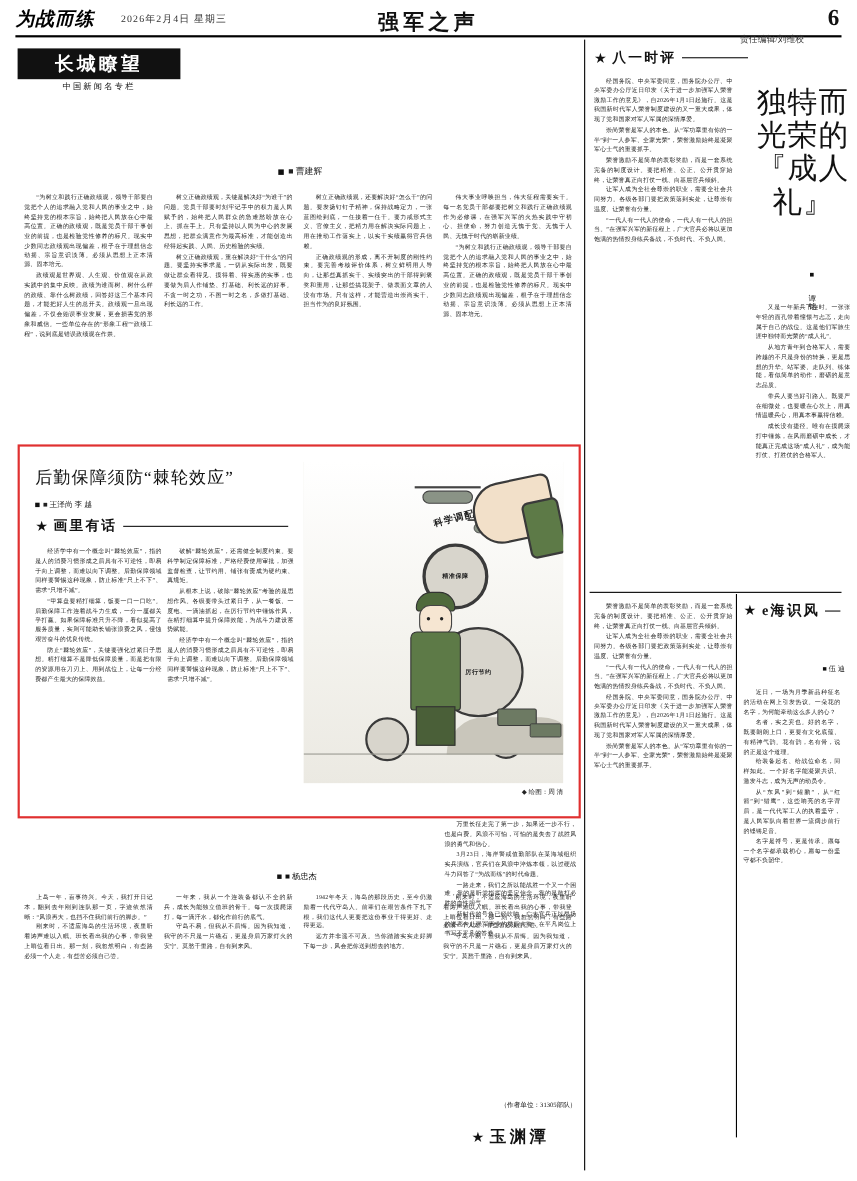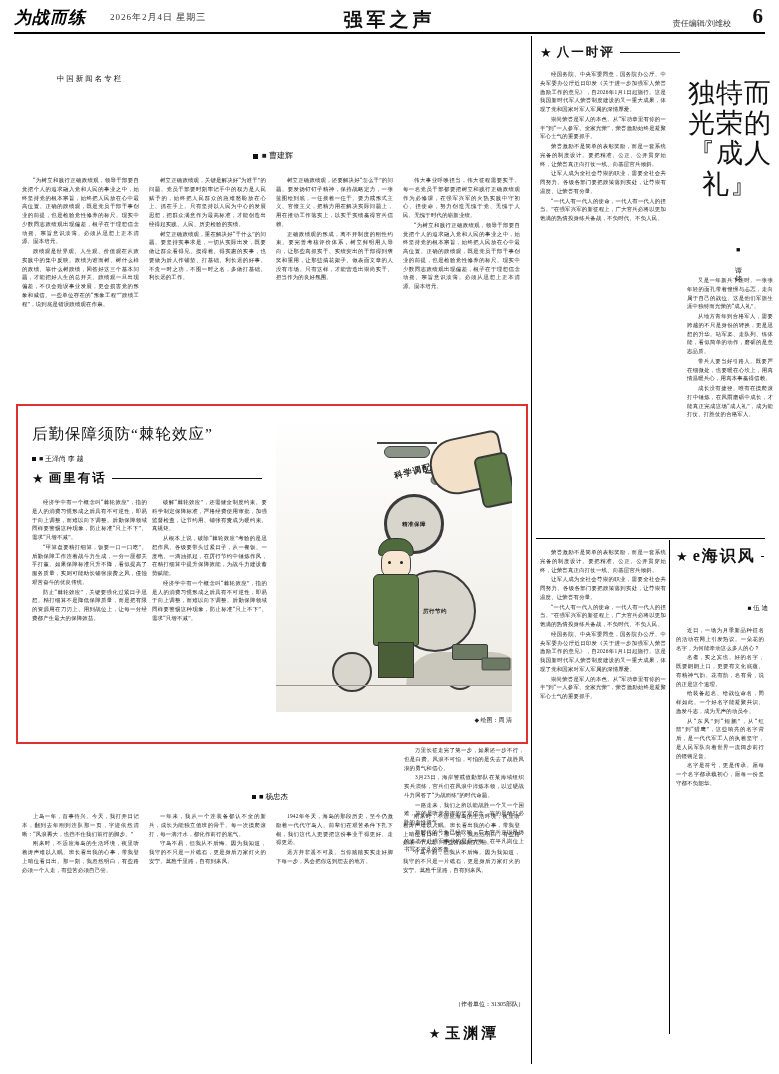--- a/index.html
+++ b/index.html
@@ -4,21 +4,21 @@
 <style>
   html,body{margin:0;padding:0;background:#fff;}
   body{width:779px;height:1074px;font-family:"Liberation Serif","DejaVu Serif",serif;color:#111;position:relative;overflow:hidden;}
   .page{position:relative;width:779px;height:1074px;background:#fff;}
 
   
   .masthead{position:absolute;left:14px;top:6px;width:751px;height:26px;border-bottom:2px solid #000;}
   .mast-logo{position:absolute;left:0;top:0;font-family:"Liberation Serif",serif;font-weight:bold;font-size:17px;letter-spacing:1px;font-style:italic;color:#000;}
   .mast-date{position:absolute;left:96px;top:5px;font-size:9px;color:#333;letter-spacing:1px;}
   .mast-title{position:absolute;left:0;right:0;top:1px;text-align:center;font-size:19px;font-weight:bold;letter-spacing:4px;}
-  .mast-editor{position:absolute;right:34px;top:12px;font-size:8px;color:#333;font-family:Liberation Serif, serif;}
+  .mast-editor{position:absolute;right:34px;top:24px;font-size:8px;color:#333;font-family:Liberation Serif, serif;}
   .mast-pageno{position:absolute;right:2px;top:-2px;font-size:21px;font-weight:bold;}
 
   
   .col-text{font-size:5.4px;line-height:1.62;text-align:justify;color:#1a1a1a;letter-spacing:0.2px;}
   .col-text p{margin:0 0 1px 0;text-indent:11px;}
 
   .vline{position:absolute;width:1px;background:#000;}
   .hline{position:absolute;height:1px;background:#000;}
   .badge-changcheng{position:absolute;left:16px;top:44px;width:148px;height:28px;background:#111;color:#fff;display:flex;align-items:center;justify-content:center;font-size:17px;font-weight:bold;letter-spacing:3px;}
   .badge-sub{position:absolute;left:16px;top:74px;width:148px;text-align:center;font-size:7.5px;letter-spacing:2px;color:#111;}
@@ -101,20 +101,21 @@
     <div class="mast-date">2026年2月4日  星期三</div>
     <div class="mast-title">强军之声</div>
     <div class="mast-editor">责任编辑/刘维校</div>
     <div class="mast-pageno">6</div>
   </div>
 
   <div class="vline" style="left:531px;top:36px;height:1028px;"></div>
   <div class="vline" style="left:669px;top:540px;height:494px;"></div>
   <div class="hline" style="left:536px;top:538px;width:229px;"></div>
 
+  <div class="badge-changcheng">长城瞭望</div>
   <div class="badge-sub">中国新闻名专栏</div>
 
   <div class="byline1"><span class="sq"></span><span>■ 曹建辉</span></div>
 
   <div class="art1-cols">
     <div class="c col-text">
         <p>“为树立和践行正确政绩观，领导干部要自觉把个人的追求融入党和人民的事业之中，始终坚持党的根本宗旨，始终把人民放在心中最高位置。正确的政绩观，既是党员干部干事创业的前提，也是检验党性修养的标尺。现实中少数同志政绩观出现偏差，根子在于理想信念动摇、宗旨意识淡薄。必须从思想上正本清源、固本培元。</p>
         <p>政绩观是世界观、人生观、价值观在从政实践中的集中反映。政绩为谁而树、树什么样的政绩、靠什么树政绩，回答好这三个基本问题，才能把好人生的总开关。政绩观一旦出现偏差，不仅会贻误事业发展，更会损害党的形象和威信。一些单位存在的“形象工程”“政绩工程”，说到底是错误政绩观在作祟。</p>
       </div>
     <div class="c col-text">
@@ -249,21 +250,21 @@
   <div class="vhead-author">■ 谭 铭</div>
   <div class="right-body col-text">
     <p>又是一年新兵下连时。一张张年轻的面孔带着憧憬与忐忑，走向属于自己的战位。这是他们军旅生涯中独特而光荣的“成人礼”。</p>
     <p>从地方青年到合格军人，需要跨越的不只是身份的转换，更是思想的升华。站军姿、走队列、练体能，看似简单的动作，磨砺的是意志品质。</p>
     <p>带兵人要当好引路人。既要严在细微处，也要暖在心坎上，用真情温暖兵心，用真本事赢得信赖。</p>
     <p>成长没有捷径。唯有在摸爬滚打中锤炼，在风雨磨砺中成长，才能真正完成这场“成人礼”，成为能打仗、打胜仗的合格军人。</p>
   </div>
 
   <div class="star-head ehai-head">
     <span class="star">★</span>
-    <span class="txt" style="font-size:16px;">e海识风</span>
+    <span class="txt" style="font-size:13px;">e海识风</span>
     <span class="rule"></span>
   </div>
   <div class="ehai-author">■ 伍 迪</div>
   <div class="ehai-body col-text">
     <p>近日，一场为月季新品种征名的活动在网上引发热议。一朵花的名字，为何能牵动这么多人的心？</p>
     <p>名者，实之宾也。好的名字，既要朗朗上口，更要有文化底蕴、有精神气韵。花有韵，名有骨，说的正是这个道理。</p>
     <p>给装备起名、给战位命名，同样如此。一个好名字能凝聚共识、激发斗志，成为无声的动员令。</p>
     <p>从“东风”到“鲲鹏”，从“红箭”到“猎鹰”，这些响亮的名字背后，是一代代军工人的执着坚守，是人民军队向着世界一流阔步前行的铿锵足音。</p>
     <p>名字是符号，更是传承。愿每一个名字都承载初心，愿每一份坚守都不负韶华。</p>
   </div>

